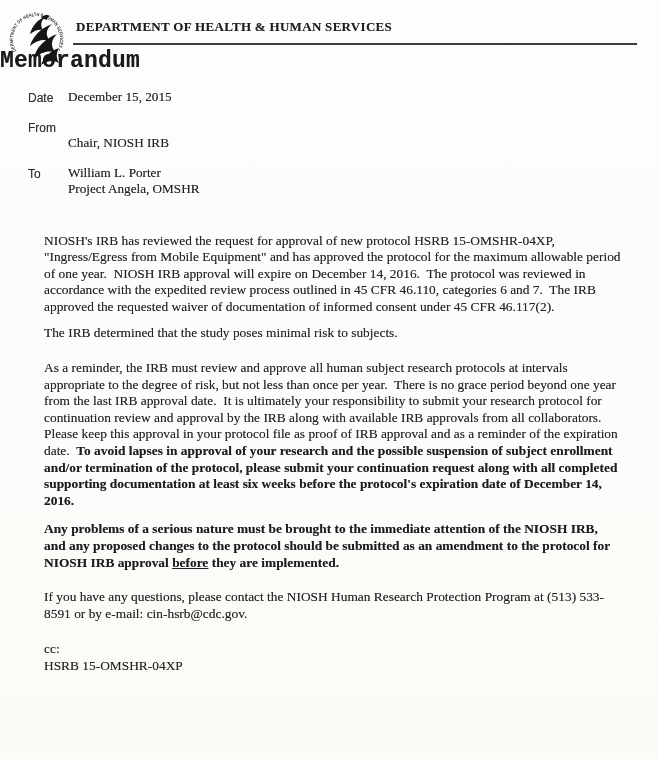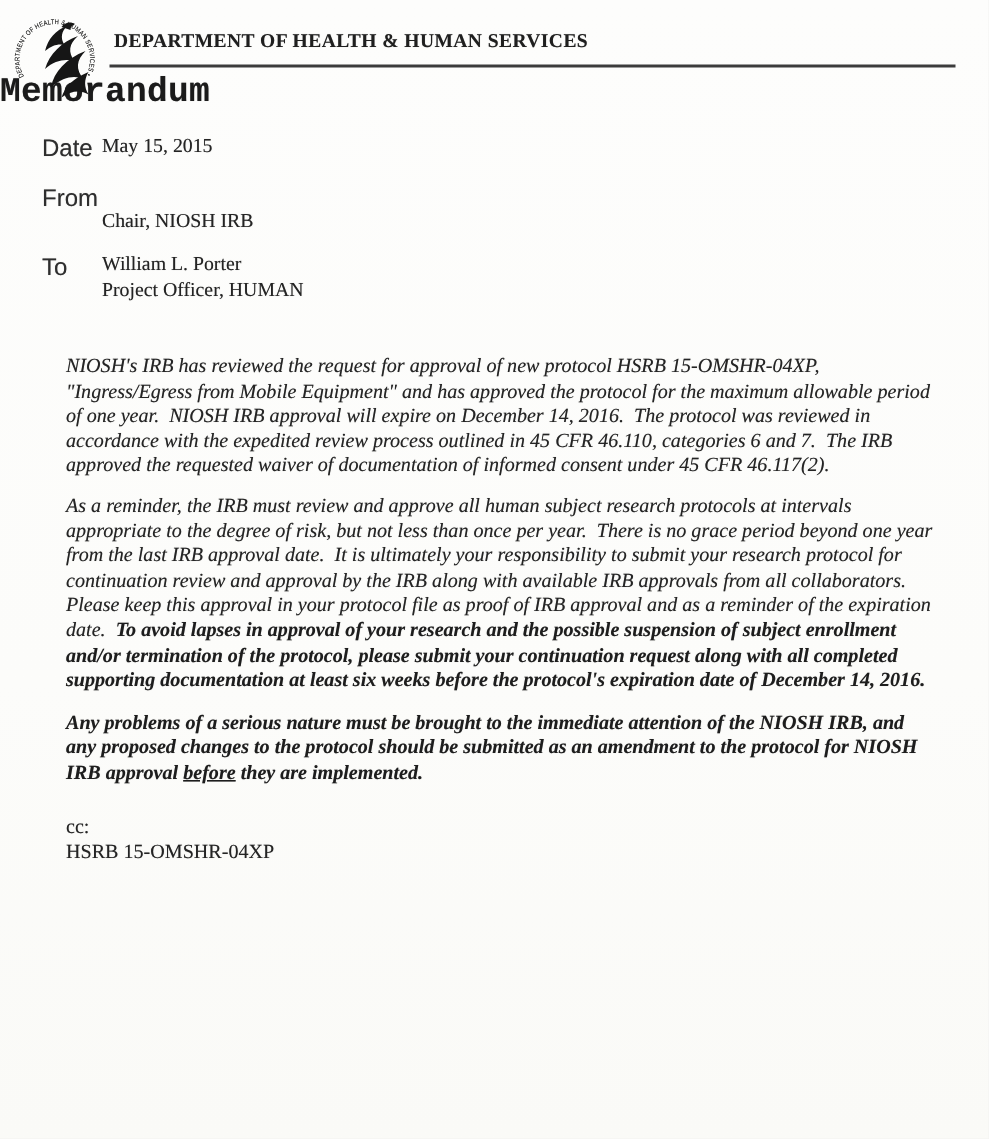--- a/index.html
+++ b/index.html
@@ -16,28 +16,28 @@
     font-family:"Liberation Serif",serif;color:#1f1f1f;
   }
   .rule{height:2px;background:#3c3c3c;margin:8px 22px 0 73px;}
   .memo-title{
     font-family:Liberation Mono, monospace;font-weight:700;font-size:23px;
     text-align:left;margin:3px 52px 0 0;color:#1b1b1b;letter-spacing:.2px;
   }
   .meta{margin:15px 20px 0 28px;font-size:13.2px;overflow:hidden;}
   .mrow{display:flex;margin-bottom:13px;}
   .lbl{
-    font-family:"Liberation Sans",sans-serif;font-size:16px;color:#2e2e2e;
+    font-family:"Liberation Sans",sans-serif;font-size:12px;color:#2e2e2e;
     flex:0 0 40px;width:40px;padding-top:2px;
   }
   .val{line-height:16.5px;color:#242424;}
   .subject{margin-bottom:13px;width:586px;line-height:16.5px;}
   .subject .lbl{display:inline;width:auto;flex:none;margin-right:9px;}
   .bodytxt{margin:22px 0 0 44px;width:578px;font-size:13.4px;color:#242424;}
-  .bodytxt p{margin:0 0 10px 0;line-height:16.6px;font-style:italic;}
+  .bodytxt p{margin:0 0 10px 0;line-height:16.6px;}
   .bodytxt p.after-wide{margin-bottom:18px;}
   .bodytxt p.pre-bold{margin-bottom:12px;}
   .bodytxt b{font-weight:700;color:#1d1d1d;}
   .boldpara{line-height:18.5px;margin-bottom:18px !important;}
   .u{text-decoration:underline;}
   .cc{margin:18px 0 0 44px;font-size:13.4px;line-height:17px;color:#242424;}
 </style>
 </head>
 <body>
 
@@ -61,47 +61,53 @@
     </svg>
   </div>
 
   <div class="dept">DEPARTMENT OF HEALTH &amp; HUMAN SERVICES</div>
   <div class="rule"></div>
   <div class="memo-title">Memorandum</div>
 
   <div class="meta">
     <div class="mrow">
       <span class="lbl">Date</span>
-      <span class="val">May 15, 2015</span>
+      <span class="val">December 15, 2015</span>
     </div>
     <div class="mrow">
       <span class="lbl">From</span>
       <span class="val">
         <br>
         <span>Chair, NIOSH IRB</span>
       </span>
     </div>
     <div class="mrow">
       <span class="lbl">To</span>
       <span class="val">
         <span>William L. Porter</span><br>
-        <span>Project Officer, HUMAN</span>
+        <span>Project Angela, OMSHR</span>
       </span>
     </div>
   </div>
 
   <div class="bodytxt">
     <p>
       <span>NIOSH's IRB has reviewed the request for approval of new protocol HSRB 15-OMSHR-04XP, "Ingress/Egress from Mobile Equipment" and has approved the protocol for the maximum allowable period of one year.&nbsp; NIOSH IRB approval will expire on December 14, 2016.&nbsp; The protocol was reviewed in accordance with the expedited review process outlined in 45 CFR 46.110, categories 6 and 7.&nbsp; The IRB approved the requested waiver of documentation of informed consent under 45 CFR 46.117(2).</span>
     </p>
+    <p class="after-wide">
+      <span>The IRB determined that the study poses minimal risk to subjects.</span>
+    </p>
     <p class="pre-bold">
       <span>As a reminder, the IRB must review and approve all human subject research protocols at intervals appropriate to the degree of risk, but not less than once per year.&nbsp; There is no grace period beyond one year from the last IRB approval date.&nbsp; It is ultimately your responsibility to submit your research protocol for continuation review and approval by the IRB along with available IRB approvals from all collaborators.&nbsp; Please keep this approval in your protocol file as proof of IRB approval and as a reminder of the expiration date.&nbsp; </span><b>To avoid lapses in approval of your research and the possible suspension of subject enrollment and/or termination of the protocol, please submit your continuation request along with all completed supporting documentation at least six weeks before the protocol's expiration date of December 14, 2016.</b>
     </p>
     <p class="boldpara">
       <b>Any problems of a serious nature must be brought to the immediate attention of the NIOSH IRB, and any proposed changes to the protocol should be submitted as an amendment to the protocol for NIOSH IRB approval </b><b class="u">before</b><b> they are implemented.</b>
+    </p>
+    <p>
+      <span>If you have any questions, please contact the NIOSH Human Research Protection Program at (513) 533-8591 or by e-mail: cin-hsrb@cdc.gov.</span>
     </p>
   </div>
 
   <div class="cc">
     <div>cc:</div>
     <div>HSRB 15-OMSHR-04XP</div>
   </div>
 
 </div>
 

